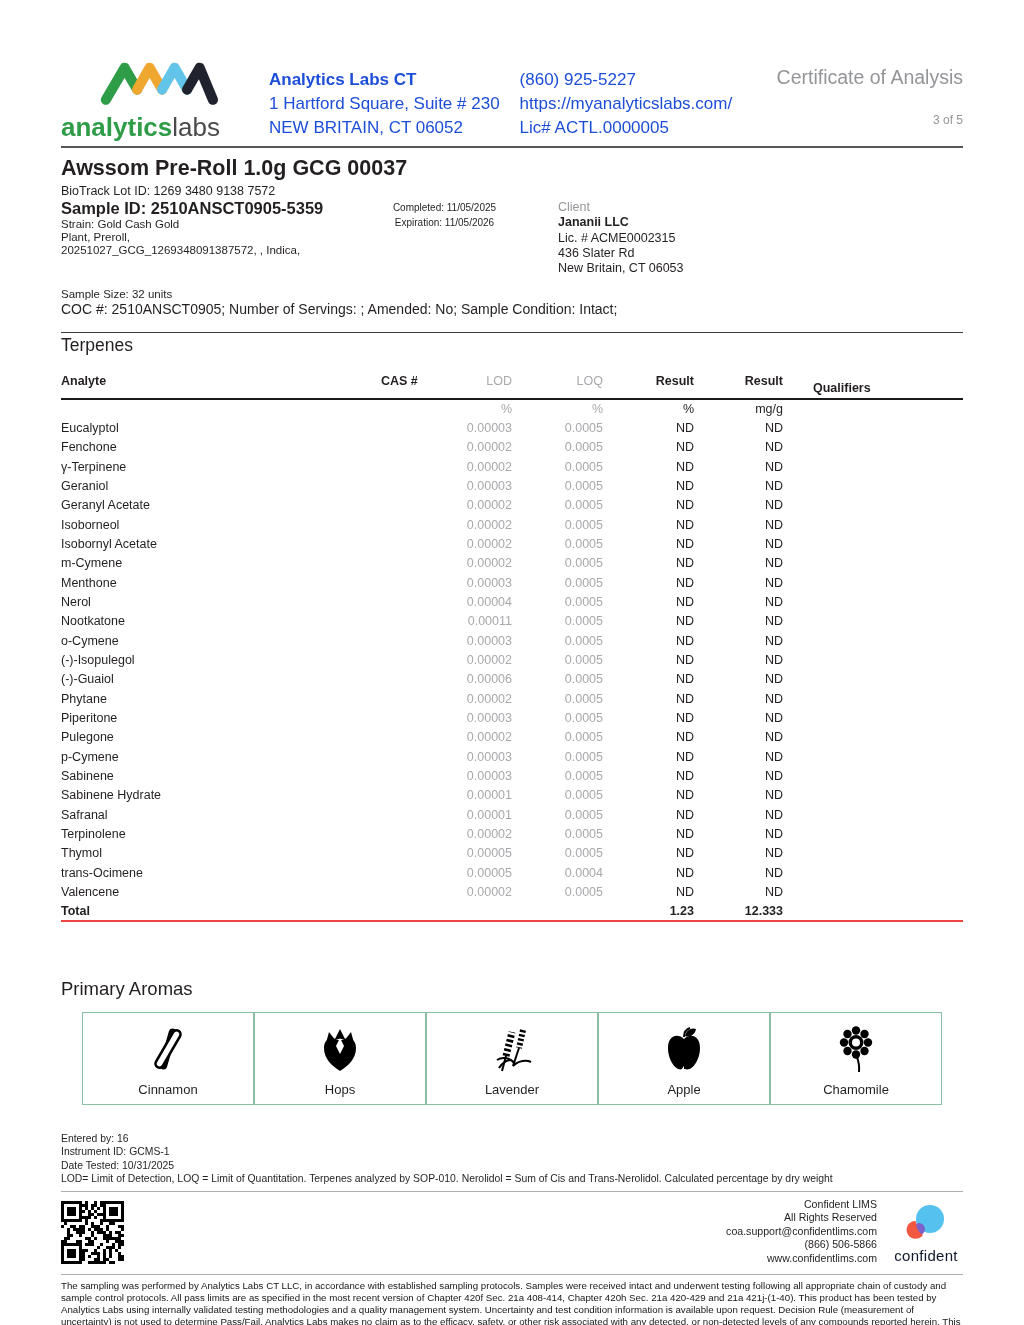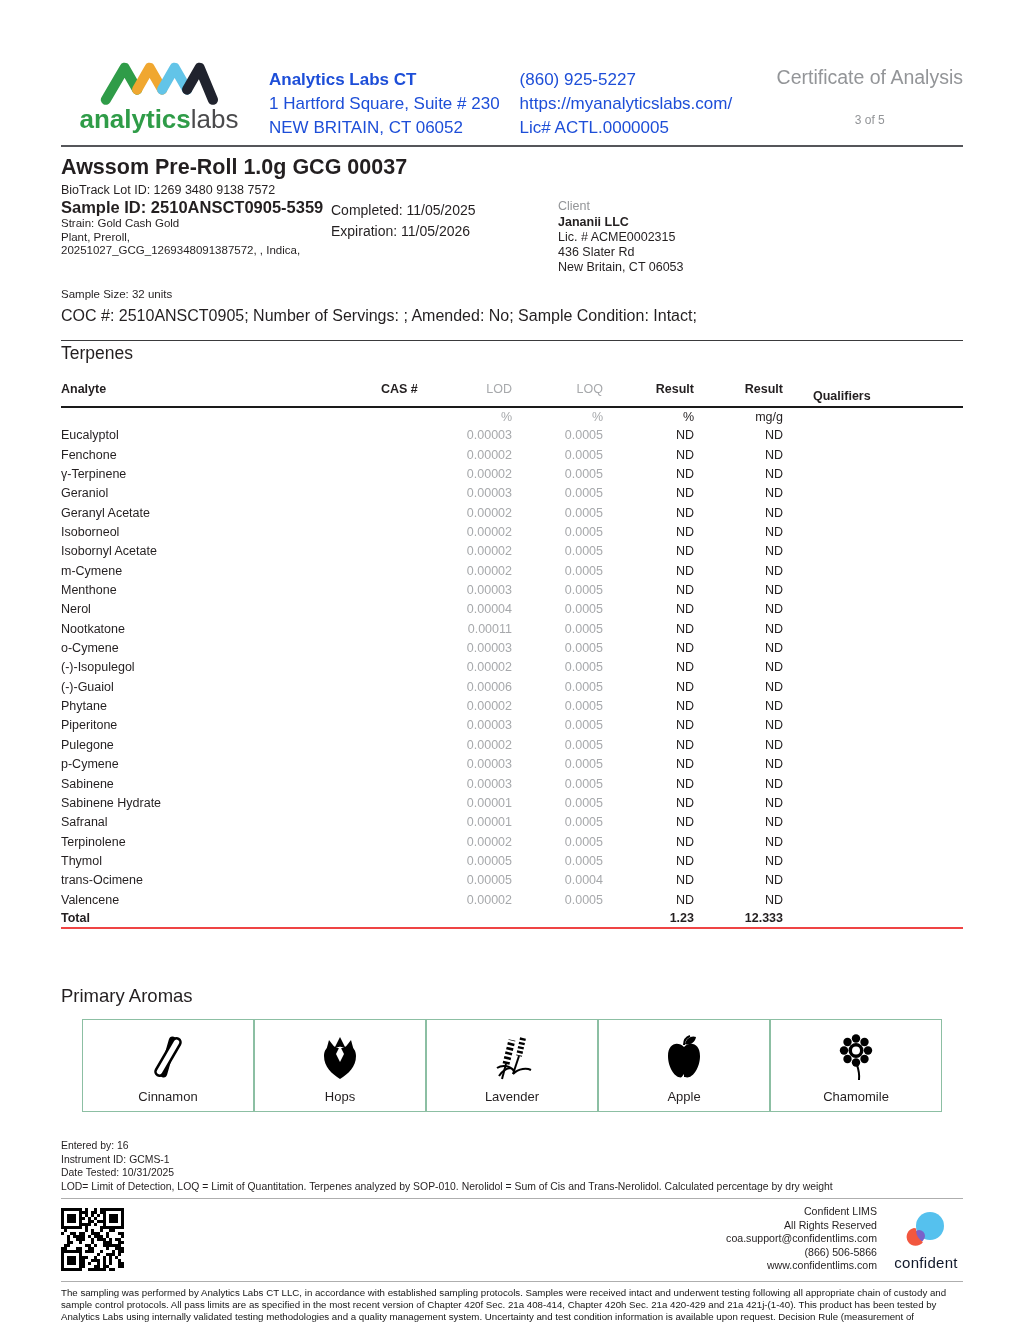--- a/index.html
+++ b/index.html
@@ -10,46 +10,46 @@
   }
   *{margin:0;padding:0;box-sizing:border-box;}
   html,body{background:#fff;}
   body{font-family:"Liberation Sans",sans-serif;color:var(--text-dark);}
   .page{width:1024px;height:1325px;margin:0 auto;background:#fff;padding:0 61px;position:relative;overflow:hidden;}
 
   
   .topbar{display:flex;align-items:flex-start;padding-top:56px;}
   .logo-block{width:196px;}
   .logo-mark{display:block;margin:0 auto;}
-  .wordmark{font-size:26px;letter-spacing:0;line-height:1;margin-top:0;text-align:center;}
+  .wordmark{font-size:26px;letter-spacing:0;line-height:1;margin-top:8px;text-align:left;}
   .wordmark .w1{color:var(--brand-green);font-weight:bold;}
   .wordmark .w2{color:#4a4a4c;}
   .lab-info{display:flex;gap:20px;margin-left:12px;padding-top:12px;font-size:17px;line-height:1.4;color:#1d4ed8;}
   .lab-info .col1 .nm{font-weight:bold;}
-  .coa-block{margin-left:auto;text-align:center;padding-top:10px;}
+  .coa-block{margin-left:auto;text-align:right;padding-top:10px;}
   .coa-title{font-size:19.5px;color:var(--text-gray);}
   .coa-page{font-size:12px;color:var(--text-gray);margin-top:24px;}
   .rule-dark{border:none;border-top:2px solid var(--rule-dark);margin-top:6px;}
   .rule-thin{border:none;border-top:1px solid #3a3a3c;}
   .rule-light{border:none;border-top:1px solid var(--rule-light);}
 
   
   .prod-title{font-size:21.5px;font-weight:bold;margin-top:8px;}
   .biotrack{font-size:12.5px;margin-top:3px;}
   .meta-row{display:flex;margin-top:1px;}
   .m-left{width:270px;}
   .sample-id{font-size:16.5px;font-weight:bold;line-height:1.15;}
   .strain-lines{font-size:11.5px;line-height:1.15;}
-  .m-mid{width:227px;font-size:14px;line-height:1.45;padding-top:2px;}
+  .m-mid{width:227px;font-size:10px;line-height:1.45;padding-top:2px;text-align:center;}
   .m-right{flex:1;font-size:12.5px;line-height:1.06;padding-top:2px;}
   .client-label{color:var(--text-gray);margin-bottom:2px;}
   .client-name{font-weight:bold;}
   .m-right div{margin-bottom:2px;}
   .sample-size{font-size:11.5px;margin-top:11px;}
-  .coc-line{font-size:16px;margin-top:7px;}
+  .coc-line{font-size:14px;margin-top:1px;}
 
   
   .terp-section{margin-top:15px;}
   .terp-title{font-size:17.5px;font-weight:normal;padding-top:2px;}
   .t-grid{display:grid;grid-template-columns:300px 91px 60px 91px 91px 89px 1fr;align-items:center;}
   .t-head{margin-top:11px;font-size:12.5px;font-weight:bold;border-bottom:2px solid #1a1a1a;padding-bottom:3px;}
   .t-head .gray{color:var(--text-light-gray);font-weight:normal;}
   .t-units{font-size:12.5px;height:18px;}
   .t-units .gray{color:var(--text-light-gray);}
   .t-row{font-size:12.5px;height:19.35px;}

